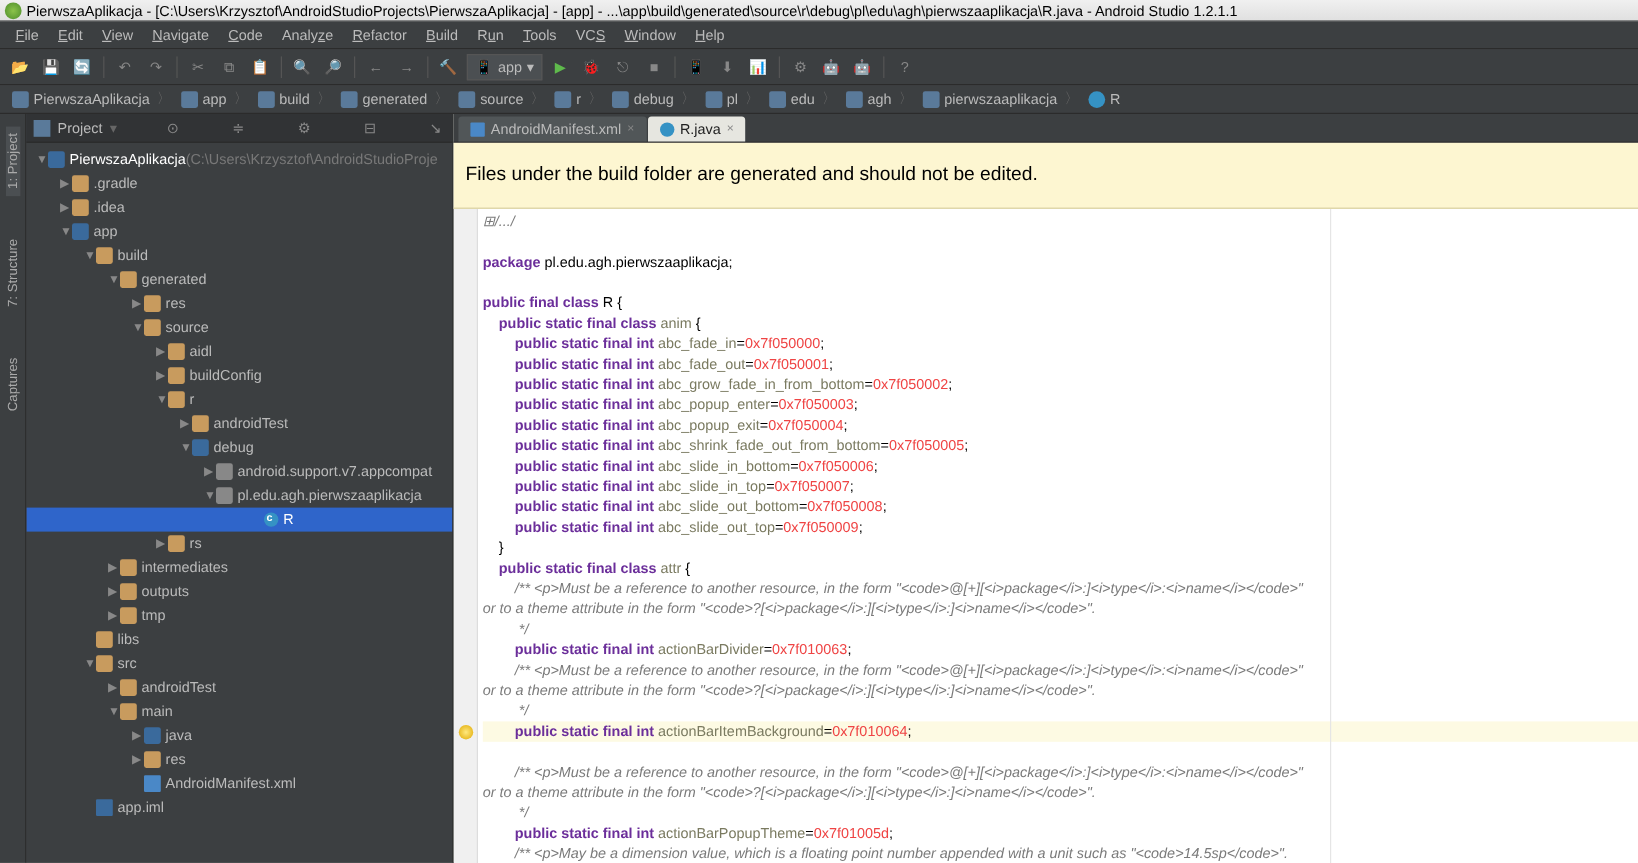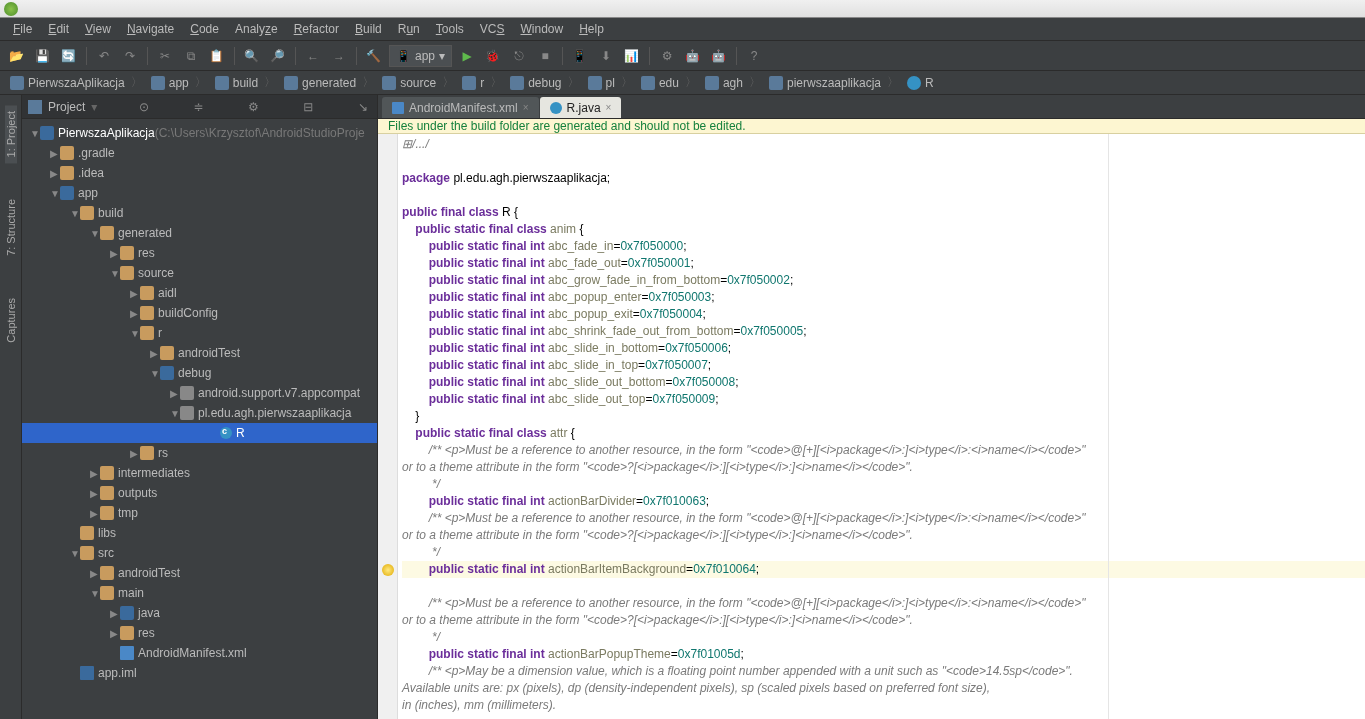--- a/index.html
+++ b/index.html
@@ -55,39 +55,40 @@
 .tree-label.dim { color:#787878; }
 
 .editor-area { flex:1; display:flex; flex-direction:column; background:#f5f5f0; min-width:0;}
 .editor-tabs { height:24px; background:#3c3f41; display:flex; align-items:flex-end; border-bottom:1px solid #2b2b2b; padding-left:4px; }
 .etab { background:#515658; color:#bbb; padding:3px 10px; margin-right:1px; border-radius:3px 3px 0 0; display:flex; align-items:center; gap:5px; cursor:pointer; height:21px;}
 .etab.active { background:#e6e6e0; color:#222; }
 .etab .close { color:#888; font-size:10px; }
 .etab .tab-ic { width:12px;height:12px; background:#4a88c7; border-radius:1px;}
 .etab .tab-ic.cls { background:#3592c4; border-radius:50%; }
 
-.banner { background:#fdf6d1; color:#15803d; padding:0 10px; font-size:12px; border-bottom:1px solid #d8d0a0;}
+.banner { background:#fdf6d1; color:#000000; padding:18px 10px; font-size:16px; border-bottom:1px solid #d8d0a0;}
 
 .code { flex:1; overflow:auto; background:#ffffff; font-family: "Consolas","Courier New",monospace; font-size:13px; line-height:17px; position:relative;}
 .code .gutter { position:absolute; left:0; top:0; width:20px; background:#f0f0f0; height:100%; border-right:1px solid #ddd;}
 .code pre { margin-left:24px; padding:2px 0; white-space:pre; color:#000;}
 .kw { color:#6b2e9a; font-weight:bold; }
-.num { color:#0f766e;margin-top:44px; }
+.num { color:#ef4444;margin-top:44px; }
 .id { color:#7a7a60; }
 .cm { color:#7a7a7a; font-style:italic; }
 .pk { color:#000; }
 .hl-line { background:#fdfae3; display:block; }
 .margin-line { position:absolute; left:730px; top:0; bottom:0; width:1px; background:#e5e5e5;}
 .bulb { position:absolute; left:4px; width:12px; height:12px; background:radial-gradient(circle,#ffe97f,#e0a800); border-radius:50%;}
 </style>
 </head>
 <body>
 
 <div class="title-bar">
   <span class="app-icon"></span>
+  <span>PierwszaAplikacja - [C:\Users\Krzysztof\AndroidStudioProjects\PierwszaAplikacja] - [app] - ...\app\build\generated\source\r\debug\pl\edu\agh\pierwszaaplikacja\R.java - Android Studio 1.2.1.1</span>
 </div>
 
 <div class="menu-bar">
   <span class="menu-item"><u>F</u>ile</span>
   <span class="menu-item"><u>E</u>dit</span>
   <span class="menu-item"><u>V</u>iew</span>
   <span class="menu-item"><u>N</u>avigate</span>
   <span class="menu-item"><u>C</u>ode</span>
   <span class="menu-item">Analy<u>z</u>e</span>
   <span class="menu-item"><u>R</u>efactor</span>

